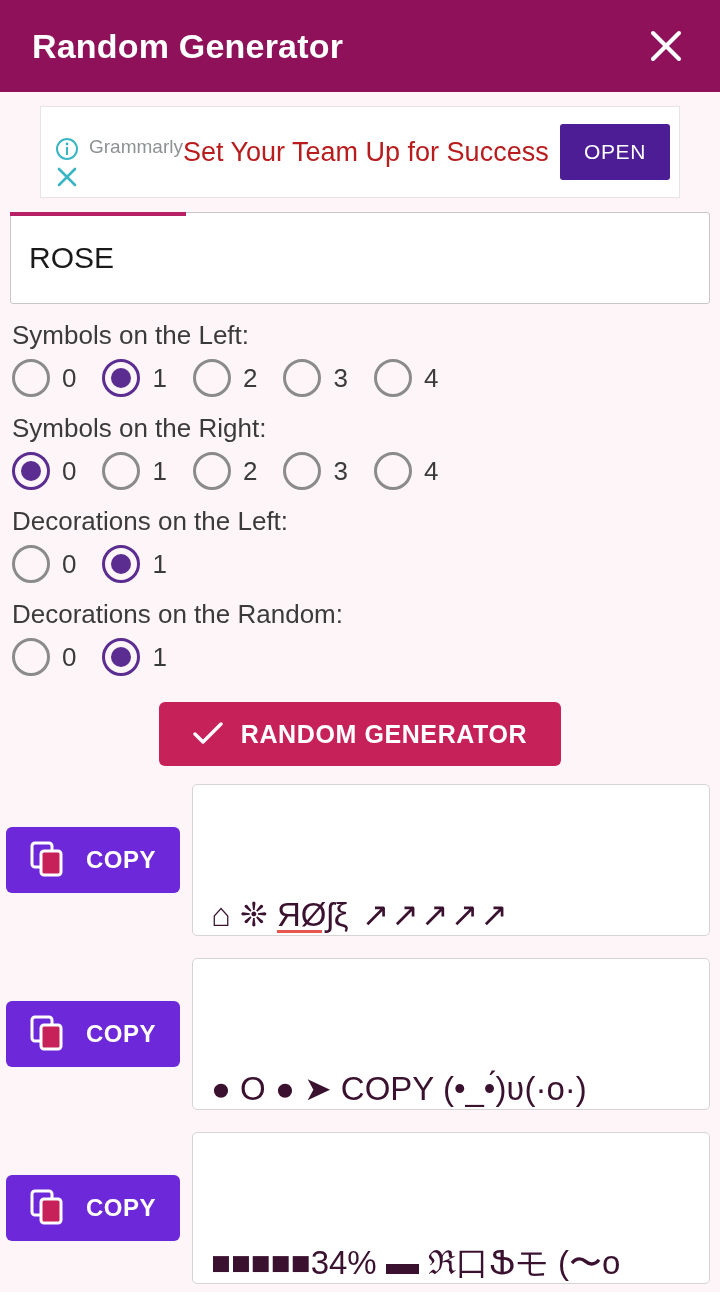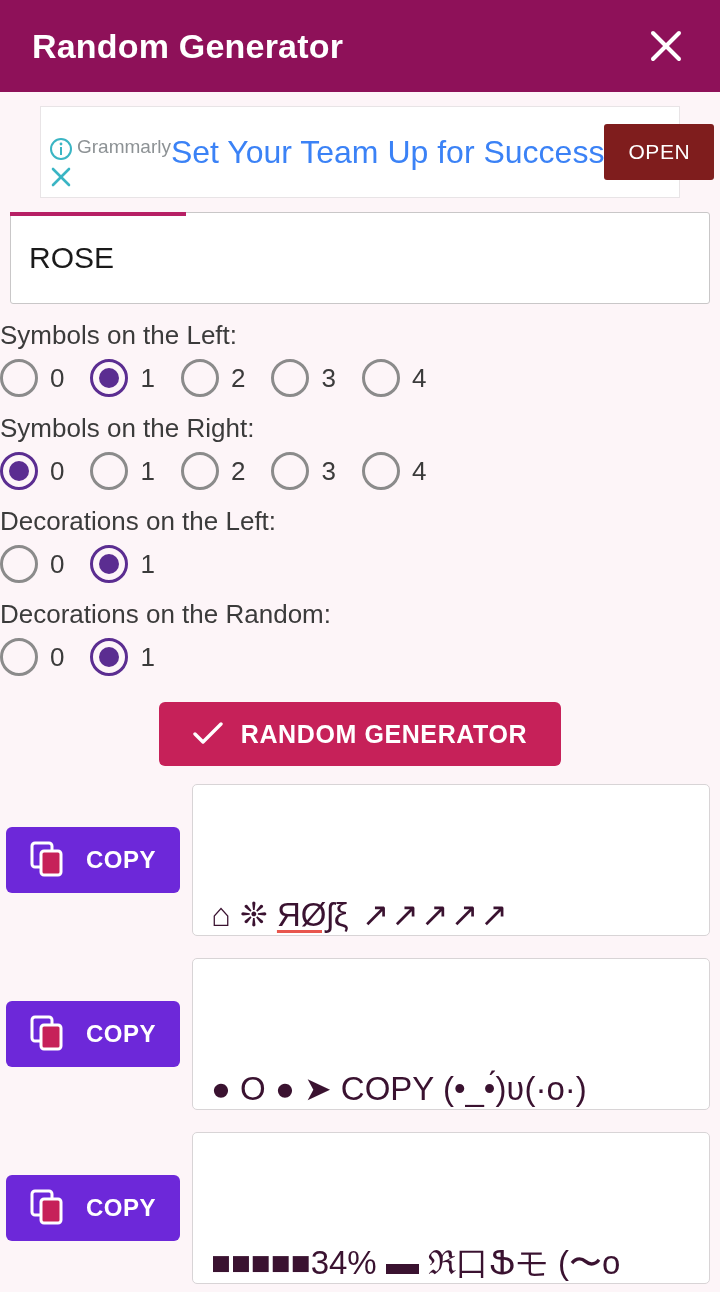--- a/index.html
+++ b/index.html
@@ -72,33 +72,33 @@
     padding-left: 4px;
     display: flex;
     justify-content: flex-start;
   }
   .ad-advertiser {
     color: #8d9295;
     font-size: 19px;
     line-height: 24px;
   }
   .ad-headline {
-    color: #3b82f6;
-    font-size: 32px;
+    color: #b91c1c;
+    font-size: 27px;
     line-height: 34px;
     white-space: nowrap;
   }
   .ad-open {
-    background: #7f1d1d;
+    background: #4c1d95;
     color: #ffffff;
     font-size: 21px;
     letter-spacing: 0.6px;
     border-radius: 3px;
     padding: 16px 24px;
-    margin-right: 20px;
+    margin-right: 9px;
     cursor: pointer;
     white-space: nowrap;
   }
 
   
   .input-wrap {
     margin: 14px 10px 0 10px;
     position: relative;
   }
   .input-accent {
@@ -116,21 +116,21 @@
     border: 1px solid #c9c7c8;
     border-radius: 3px;
     font-family: "Liberation Sans", sans-serif;
     font-size: 30px;
     color: #1a1a1a;
     padding: 0 18px;
     outline: none;
   }
 
   
-  .group { margin-top: 16px; }
+  .group { margin-top: 16px; padding-left: 12px; }
   .group-label {
     font-size: 26px;
     color: #3b3b3b;
     margin-bottom: 8px;
   }
   .radio-row {
     display: flex;
     align-items: center;
   }
   .radio-opt {

